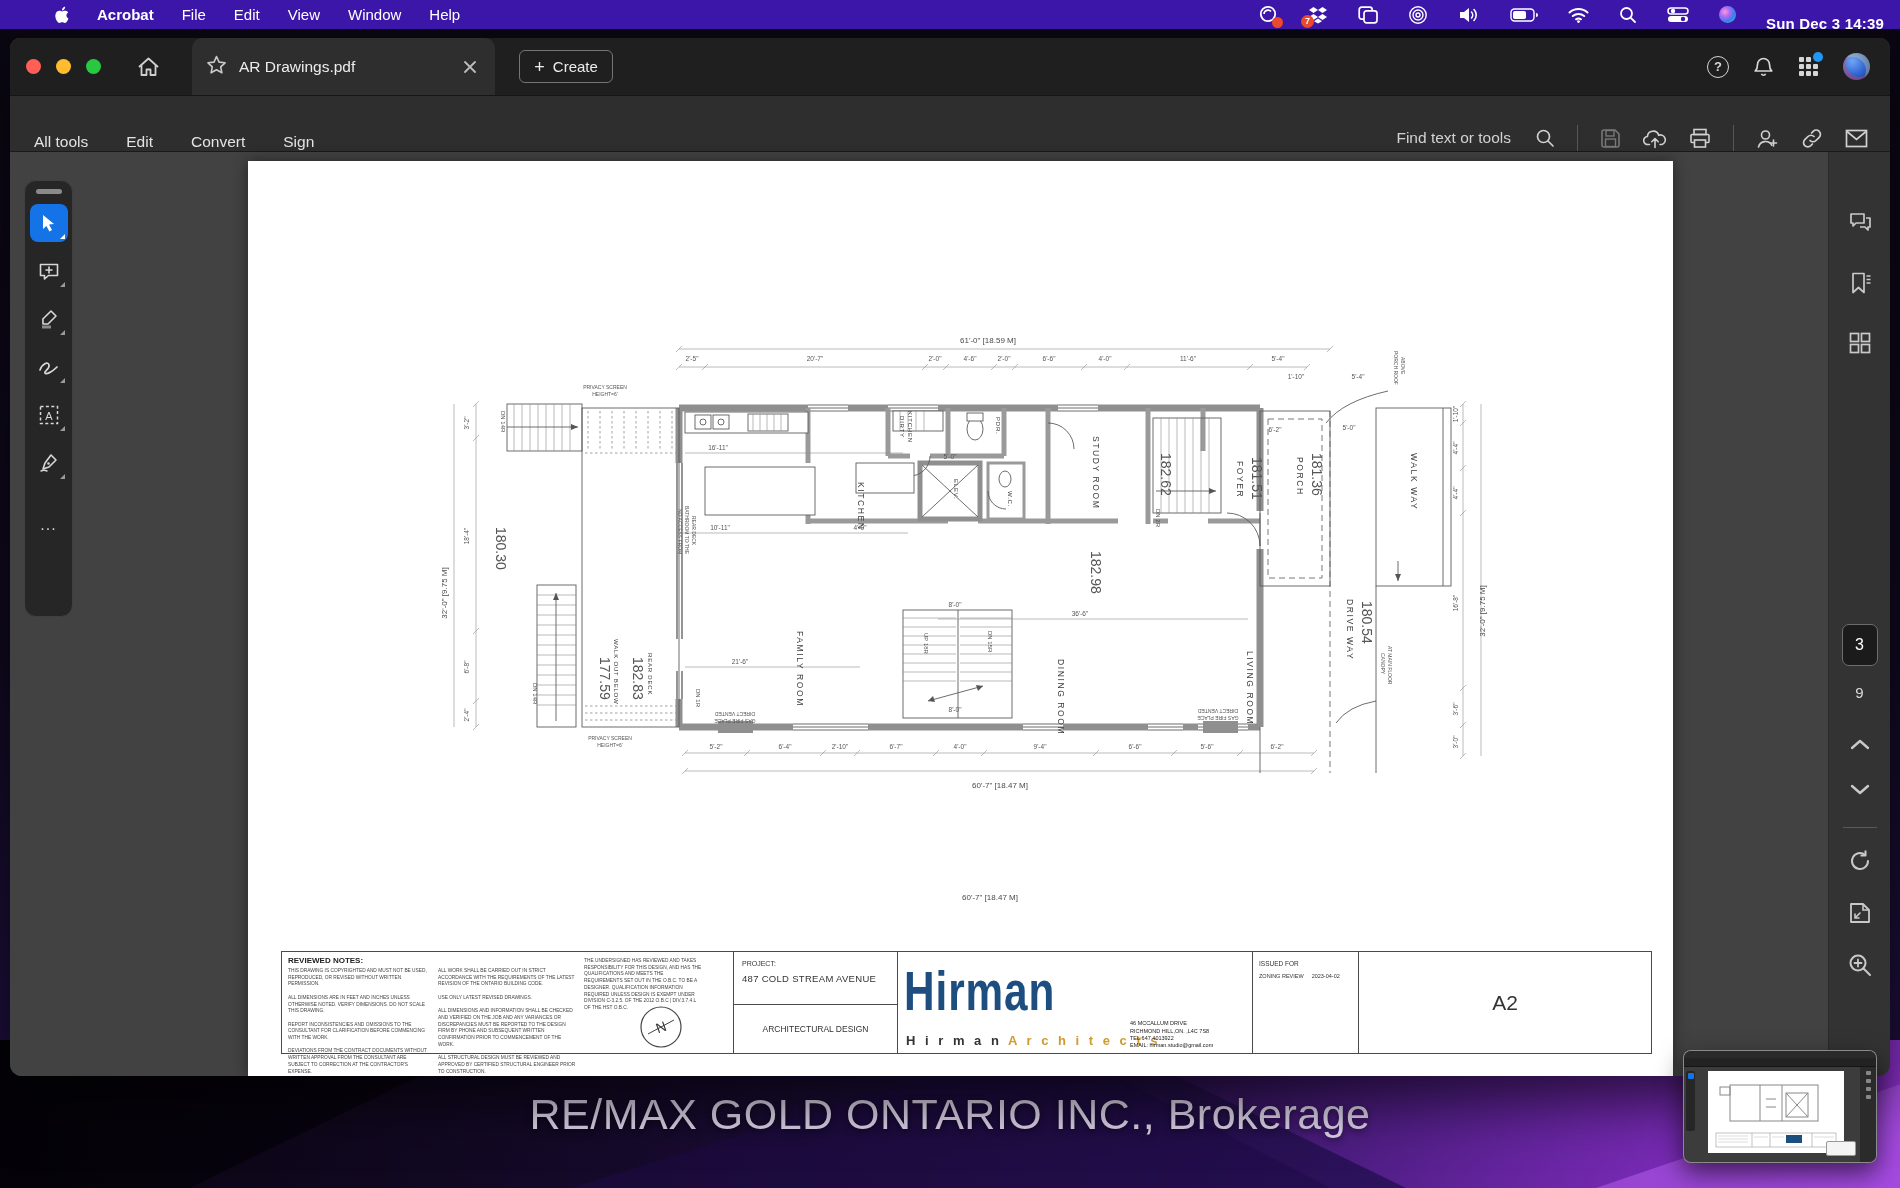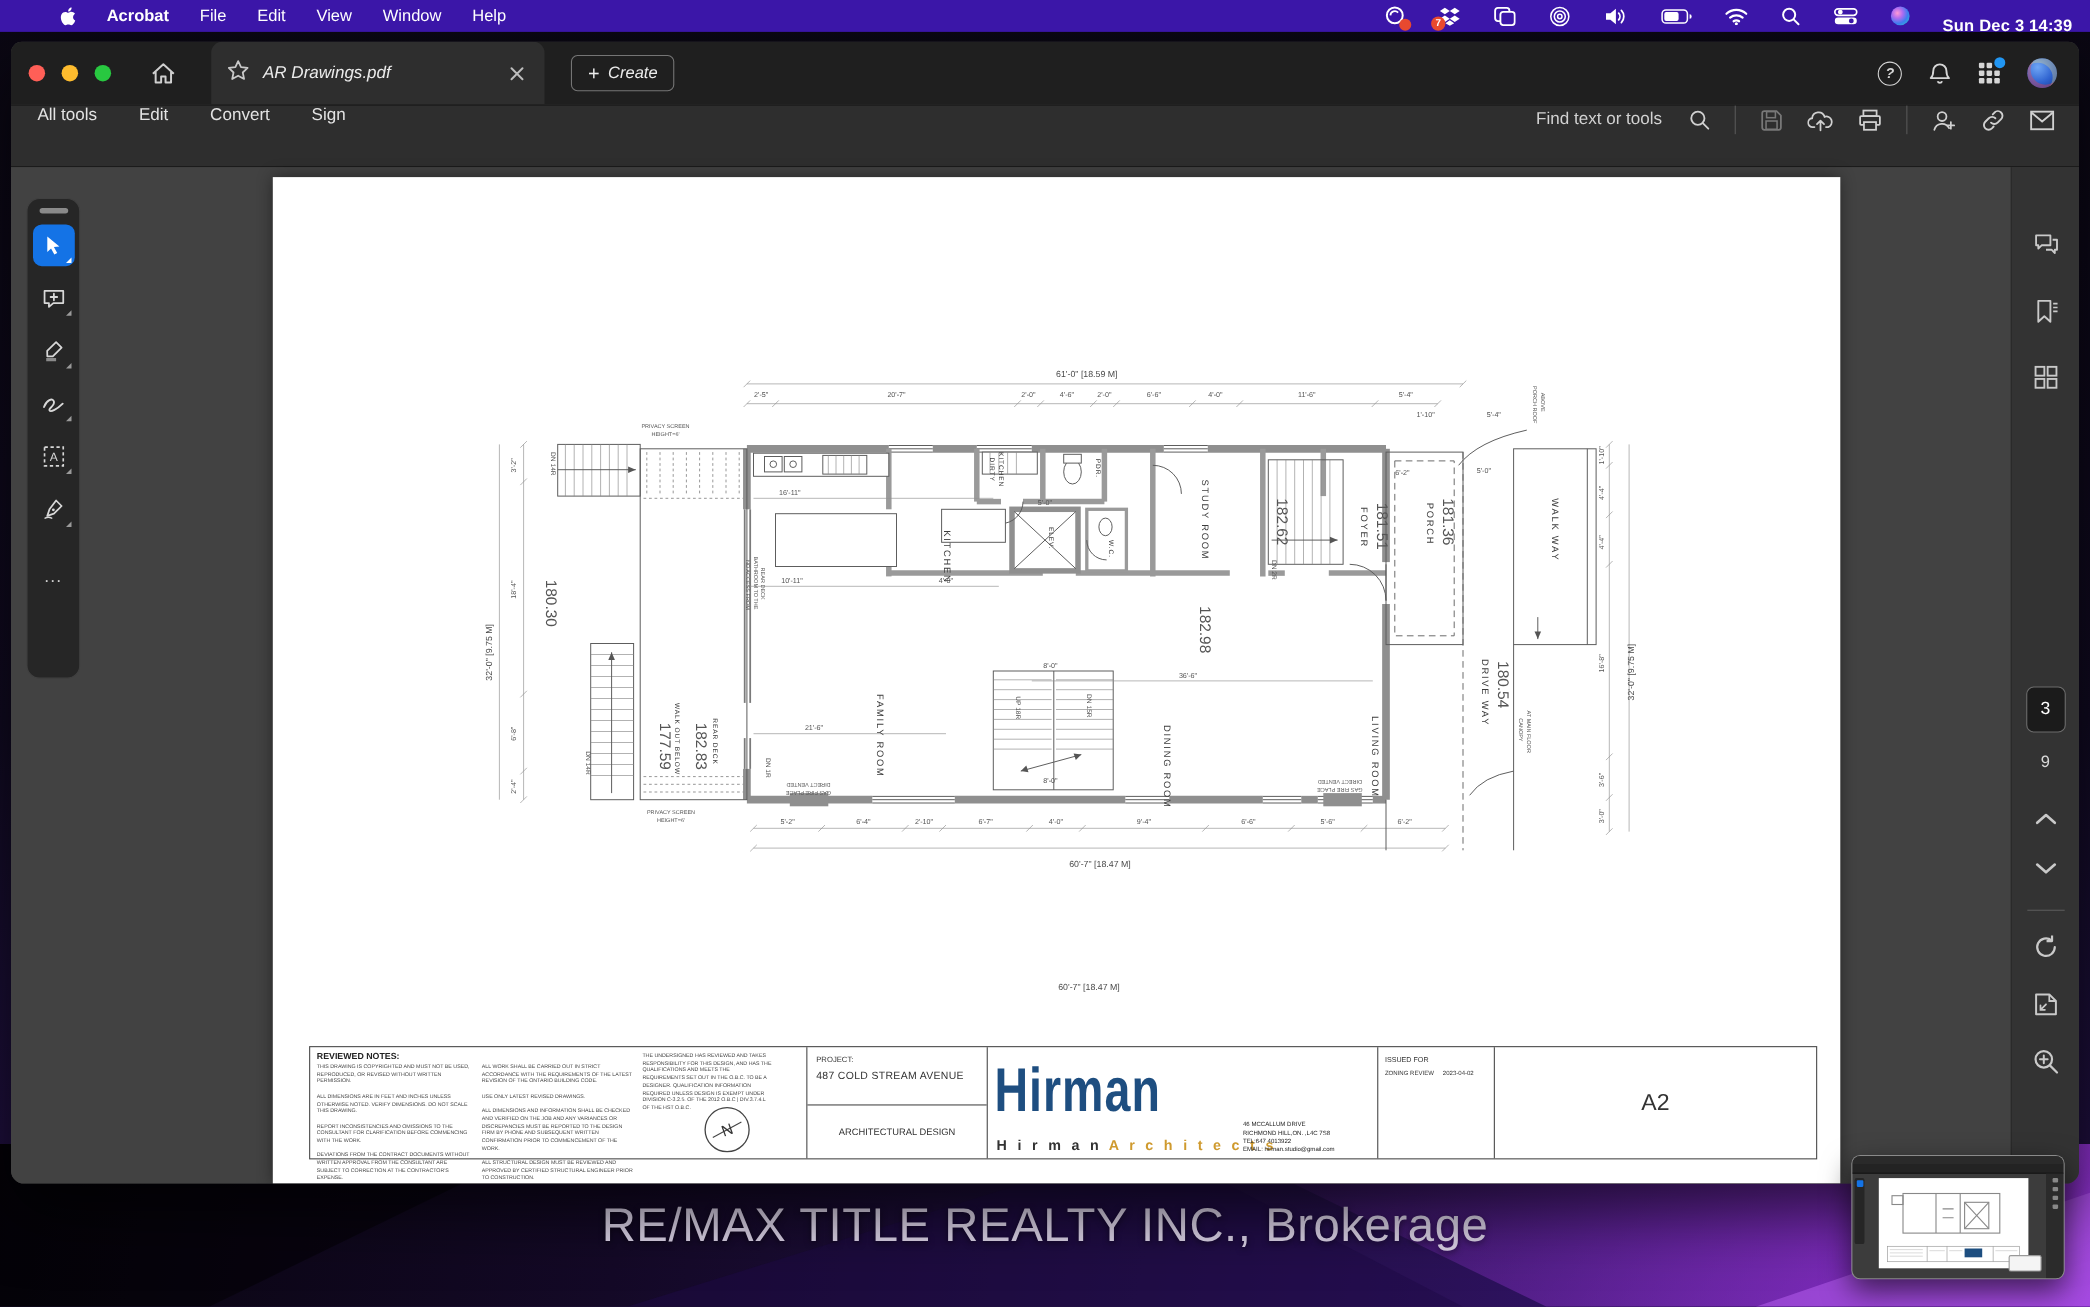--- a/index.html
+++ b/index.html
@@ -23,21 +23,21 @@
   .siri { width:17px; height:17px; border-radius:50%;
     background:radial-gradient(circle at 35% 35%, #ff9ad5 0%, #b06cf0 30%, #3e7df0 60%, #2bd4c0 100%); }
   .clock { font-weight:700; letter-spacing:.2px;margin-top:18px; }
 
   
   .window { position:absolute; left:10px; top:38px; width:1880px; height:1038px;
     background:#424242; border-radius:10px 10px 12px 12px; overflow:hidden;
     box-shadow:0 25px 60px rgba(0,0,0,.65); z-index:10; }
 
   .titlebar { position:absolute; left:0; top:0; width:100%; height:57px; background:#1f1f1f;
-    display:flex; align-items:center;font-style:italic; }
+    display:flex; align-items:center; }
   .lights { display:flex; gap:15px; padding-left:16px; padding-right:22px; }
   .light { width:15px; height:15px; border-radius:50%; }
   .l-red{background:#ff5f57;} .l-yel{background:#febc2e;} .l-grn{background:#28c840;}
   .home-btn { color:#cfcfcf; display:flex; align-items:center; padding:0 14px; }
   .tab { display:flex; align-items:center; gap:12px; background:#2e2e2e; height:57px;
     padding:0 18px 0 14px; margin-left:18px; border-radius:10px 10px 0 0; }
   .tab-title { color:#ececec; font-size:15.5px; }
   .tab-close { color:#bdbdbd; margin-left:96px; display:flex; }
   .create-btn { margin-left:24px; display:flex; align-items:center; gap:8px; color:#ececec;
     border:1px solid #757575; border-radius:6px; height:33px; padding:0 14px; font-size:15px; }
@@ -46,21 +46,21 @@
     display:flex; align-items:center; justify-content:center; font-size:13px; font-weight:700; }
   .grid-ic { position:relative; }
   .grid-ic .bluedot { position:absolute; right:-4px; top:-4px; width:10px; height:10px;
     border-radius:50%; background:#2196f3; }
   .avatar { width:27px; height:27px; border-radius:50%;
     background:radial-gradient(circle at 35% 30%, #6fa6f5 0%, #2f63d0 55%, #173a8f 100%);
     box-shadow:inset 3px -3px 0 rgba(255,60,60,.35), inset -4px 4px 0 rgba(255,230,120,.3); }
 
   .toolbar2 { position:absolute; left:0; top:57px; width:100%; height:57px; background:#2e2e2e;
     border-top:1px solid #161616; border-bottom:1px solid #1a1a1a;
-    display:flex; align-items:flex-start; color:#e3e3e3; font-size:15.5px; }
+    display:flex; align-items:flex-end; color:#e3e3e3; font-size:15.5px; }
   .t2-left { display:flex; gap:38px; padding-left:24px; }
   .t2-right { margin-left:auto; display:flex; align-items:center; gap:22px; padding-right:22px; }
   .find-lbl { color:#d2d2d2; margin-right:2px; }
   .vdiv { width:1px; height:26px; background:#575757; }
   .ic { display:flex; align-items:center; color:#d0d0d0; }
   .ic.dim { color:#787878; }
 
   
   .docarea { position:absolute; left:0; top:114px; width:1818px; bottom:0; background:#424242; }
   .rail { position:absolute; right:0; top:114px; width:62px; bottom:0; background:#333333;
@@ -167,21 +167,21 @@
     border:1px solid #999; border-radius:2px; }
 </style>
 </head>
 <body>
 
 <div class="banner">
   <div class="facet f3"></div>
   <div class="facet f4"></div>
   <div class="facet f1"></div>
   <div class="facet f2"></div>
-  <div class="banner-text">RE/MAX TITLE REALTY INC., Brokerage</div>
+  <div class="banner-text">RE/MAX GOLD ONTARIO INC., Brokerage</div>
 </div>
 
 <div class="menubar">
   <div class="mb-left">
     <span class="mb-ic">
       <svg width="15" height="18" viewBox="0 0 15 18">
           <path fill="#fff" d="M12.4 9.6c0-2.1 1.7-3.1 1.8-3.2-1-1.4-2.5-1.6-3-1.6-1.3-.1-2.5.7-3.1.7-.6 0-1.6-.7-2.7-.7C4 4.8 2.7 5.6 2 6.9c-1.4 2.4-.4 6 1 8 .7 1 1.5 2 2.5 2 1 0 1.4-.6 2.6-.6 1.2 0 1.6.6 2.7.6 1.1 0 1.8-1 2.5-2 .8-1.1 1.1-2.2 1.1-2.3-.1 0-2-1-2-3zM10.3 3.3c.5-.7.9-1.6.8-2.5-.8 0-1.7.5-2.3 1.2-.5.6-.9 1.5-.8 2.4.9.1 1.8-.4 2.3-1.1z"></path>
         </svg>
     </span>
     <span class="mb-app">Acrobat</span>

